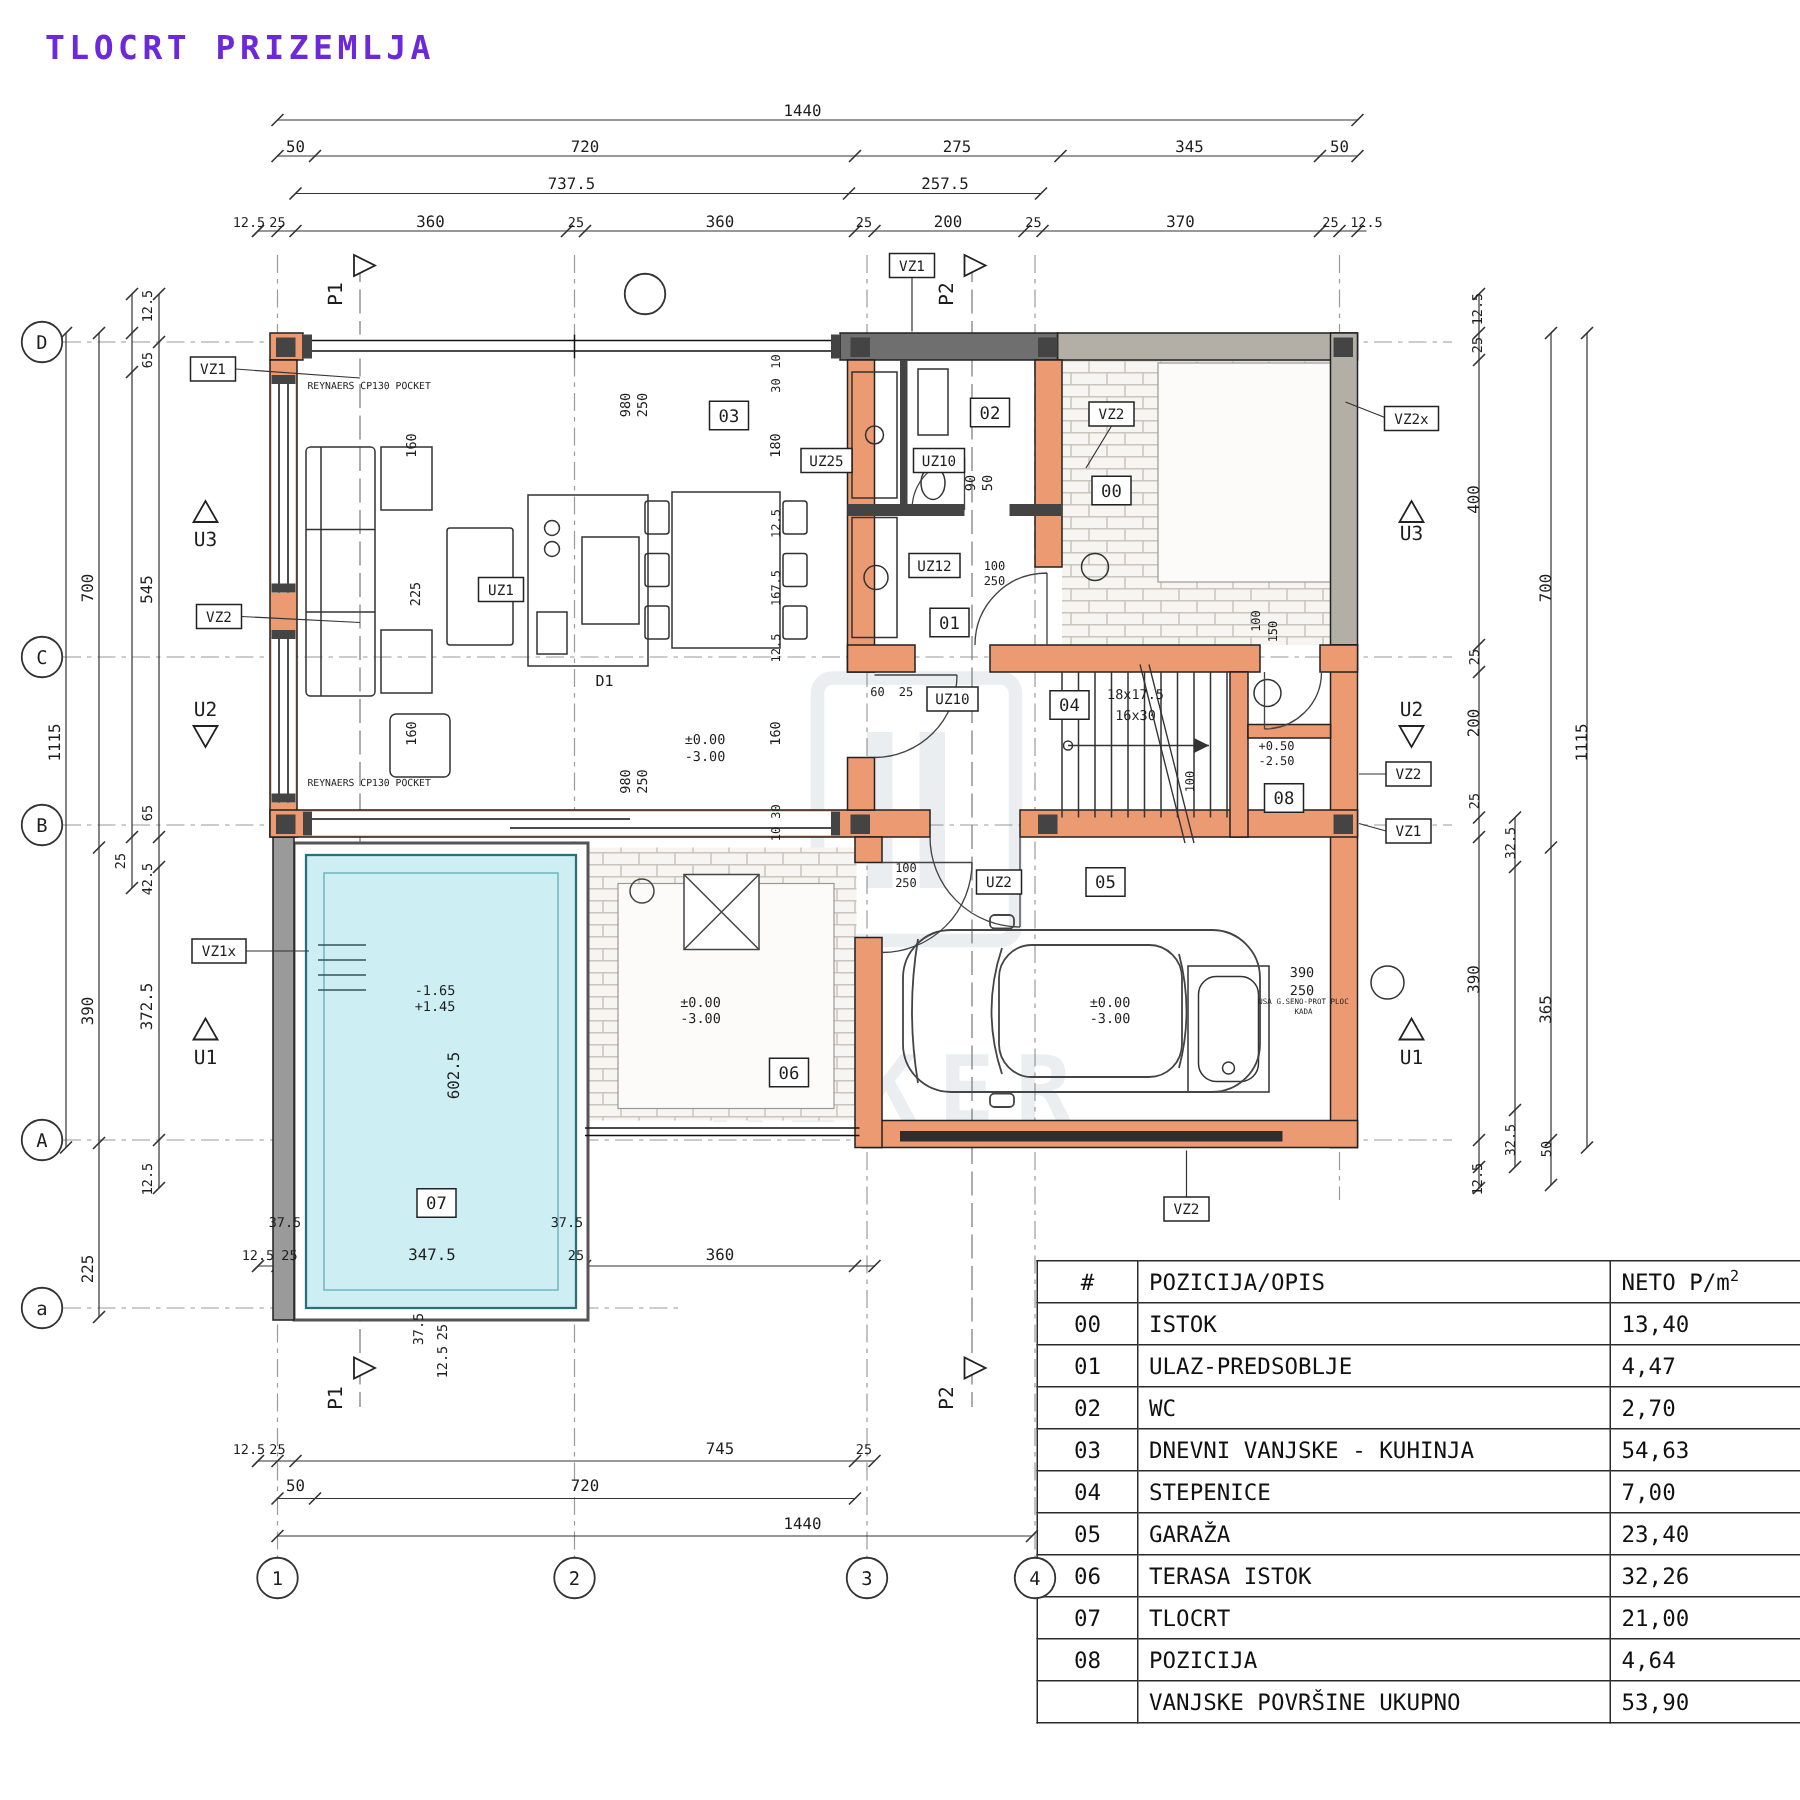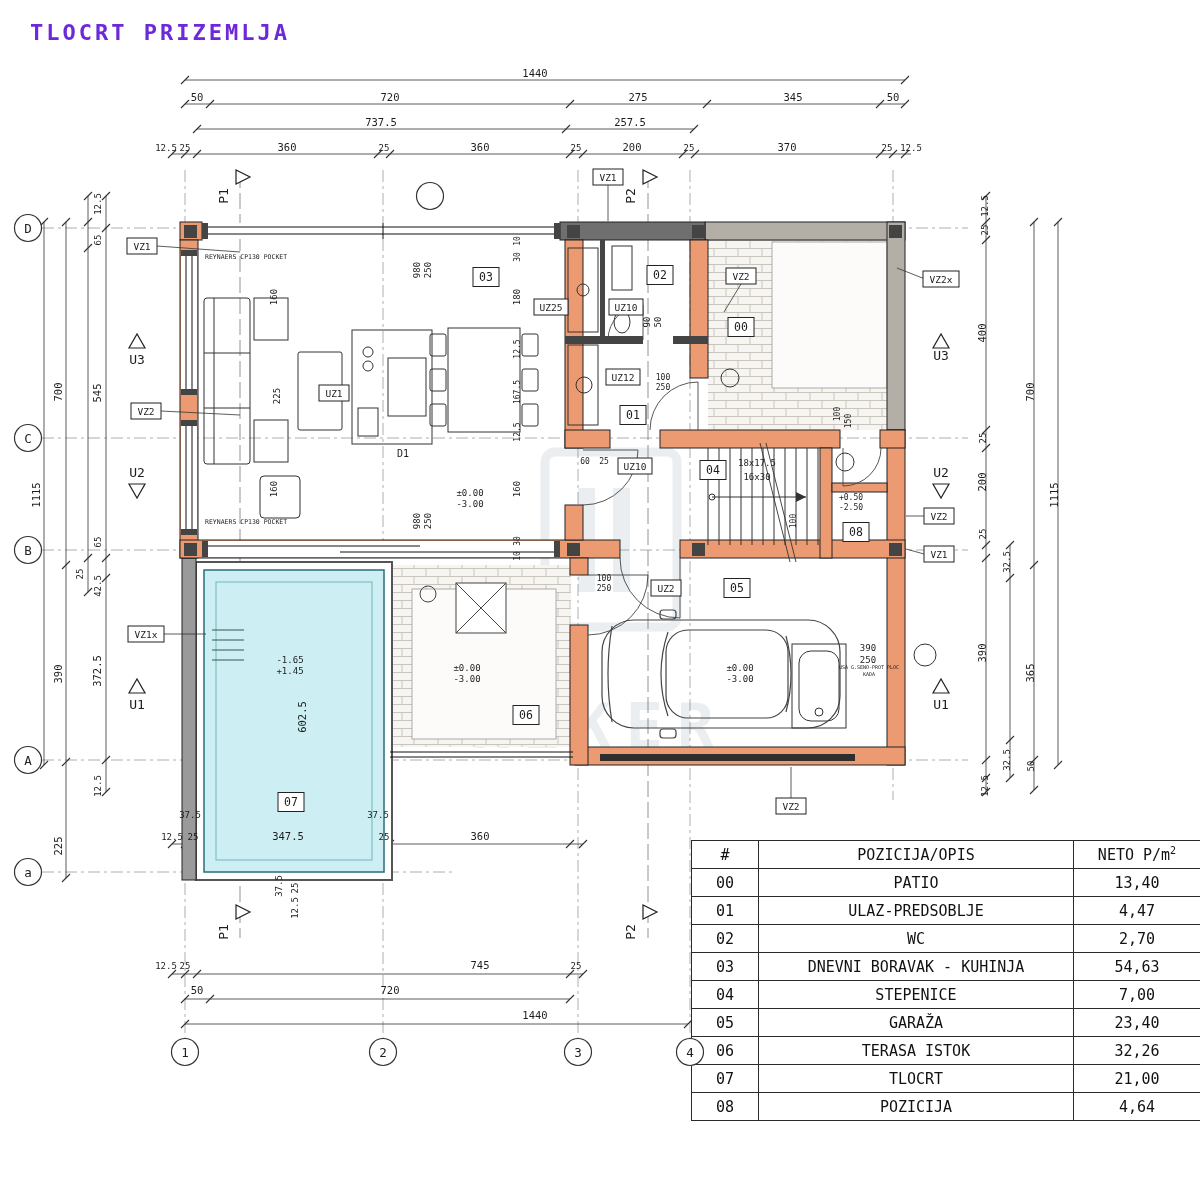--- a/index.html
+++ b/index.html
@@ -6,22 +6,22 @@
   .page{position:relative;width:1200px;height:1200px;background:#fff;overflow:hidden;
         font-family:"DejaVu Sans Mono",monospace;}
   .title{position:absolute;left:30px;top:20px;font-size:22px;font-weight:bold;
          letter-spacing:3px;color:#6d28d9;}
   #plan-svg{position:absolute;left:0;top:0;z-index:2;pointer-events:none;}
   .area-table{position:absolute;left:691px;top:840px;width:496px;border-collapse:collapse;
               z-index:1;background:#fff;font-size:15px;color:#111;table-layout:fixed;}
   .area-table th,.area-table td{border:1px solid #2b2b2b;height:27px;padding:0 7px;
               font-weight:normal;white-space:nowrap;overflow:hidden;}
   .col-num{width:52px;text-align:center;}
-  .col-desc{width:300px;text-align:center;}
-  .col-area{width:112px;text-align:center;}
+  .col-desc{width:300px;text-align:left;}
+  .col-area{width:112px;text-align:left;}
   .area-table sup{font-size:10px;}
   text{font-family:"DejaVu Sans Mono",monospace;}
   .dim-text{fill:#1d1d1d;}
 </style>
 </head>
 <body>
 
 <div class="page">
 
   <div class="title">TLOCRT PRIZEMLJA</div>
@@ -419,36 +419,36 @@
     <thead>
       <tr>
         <th class="col-num">#</th>
         <th class="col-desc">POZICIJA/OPIS</th>
         <th class="col-area"><span>NETO P/m</span><sup>2</sup></th>
       </tr>
     </thead>
     <tbody id="area-tbody">
         <tr>
           <td class="col-num">00</td>
-          <td class="col-desc">PATIO</td>
+          <td class="col-desc">ISTOK</td>
           <td class="col-area">13,40</td>
         </tr>
         <tr>
           <td class="col-num">01</td>
           <td class="col-desc">ULAZ-PREDSOBLJE</td>
           <td class="col-area">4,47</td>
         </tr>
         <tr>
           <td class="col-num">02</td>
           <td class="col-desc">WC</td>
           <td class="col-area">2,70</td>
         </tr>
         <tr>
           <td class="col-num">03</td>
-          <td class="col-desc">DNEVNI BORAVAK - KUHINJA</td>
+          <td class="col-desc">DNEVNI VANJSKE - KUHINJA</td>
           <td class="col-area">54,63</td>
         </tr>
         <tr>
           <td class="col-num">04</td>
           <td class="col-desc">STEPENICE</td>
           <td class="col-area">7,00</td>
         </tr>
         <tr>
           <td class="col-num">05</td>
           <td class="col-desc">GARAŽA</td>
@@ -462,16 +462,21 @@
         <tr>
           <td class="col-num">07</td>
           <td class="col-desc">TLOCRT</td>
           <td class="col-area">21,00</td>
         </tr>
         <tr>
           <td class="col-num">08</td>
           <td class="col-desc">POZICIJA</td>
           <td class="col-area">4,64</td>
         </tr>
+        <tr>
+          <td class="col-num"></td>
+          <td class="col-desc">VANJSKE POVRŠINE UKUPNO</td>
+          <td class="col-area">53,90</td>
+        </tr>
       </tbody>
   </table>
 
 </div>
 
 </body></html>

